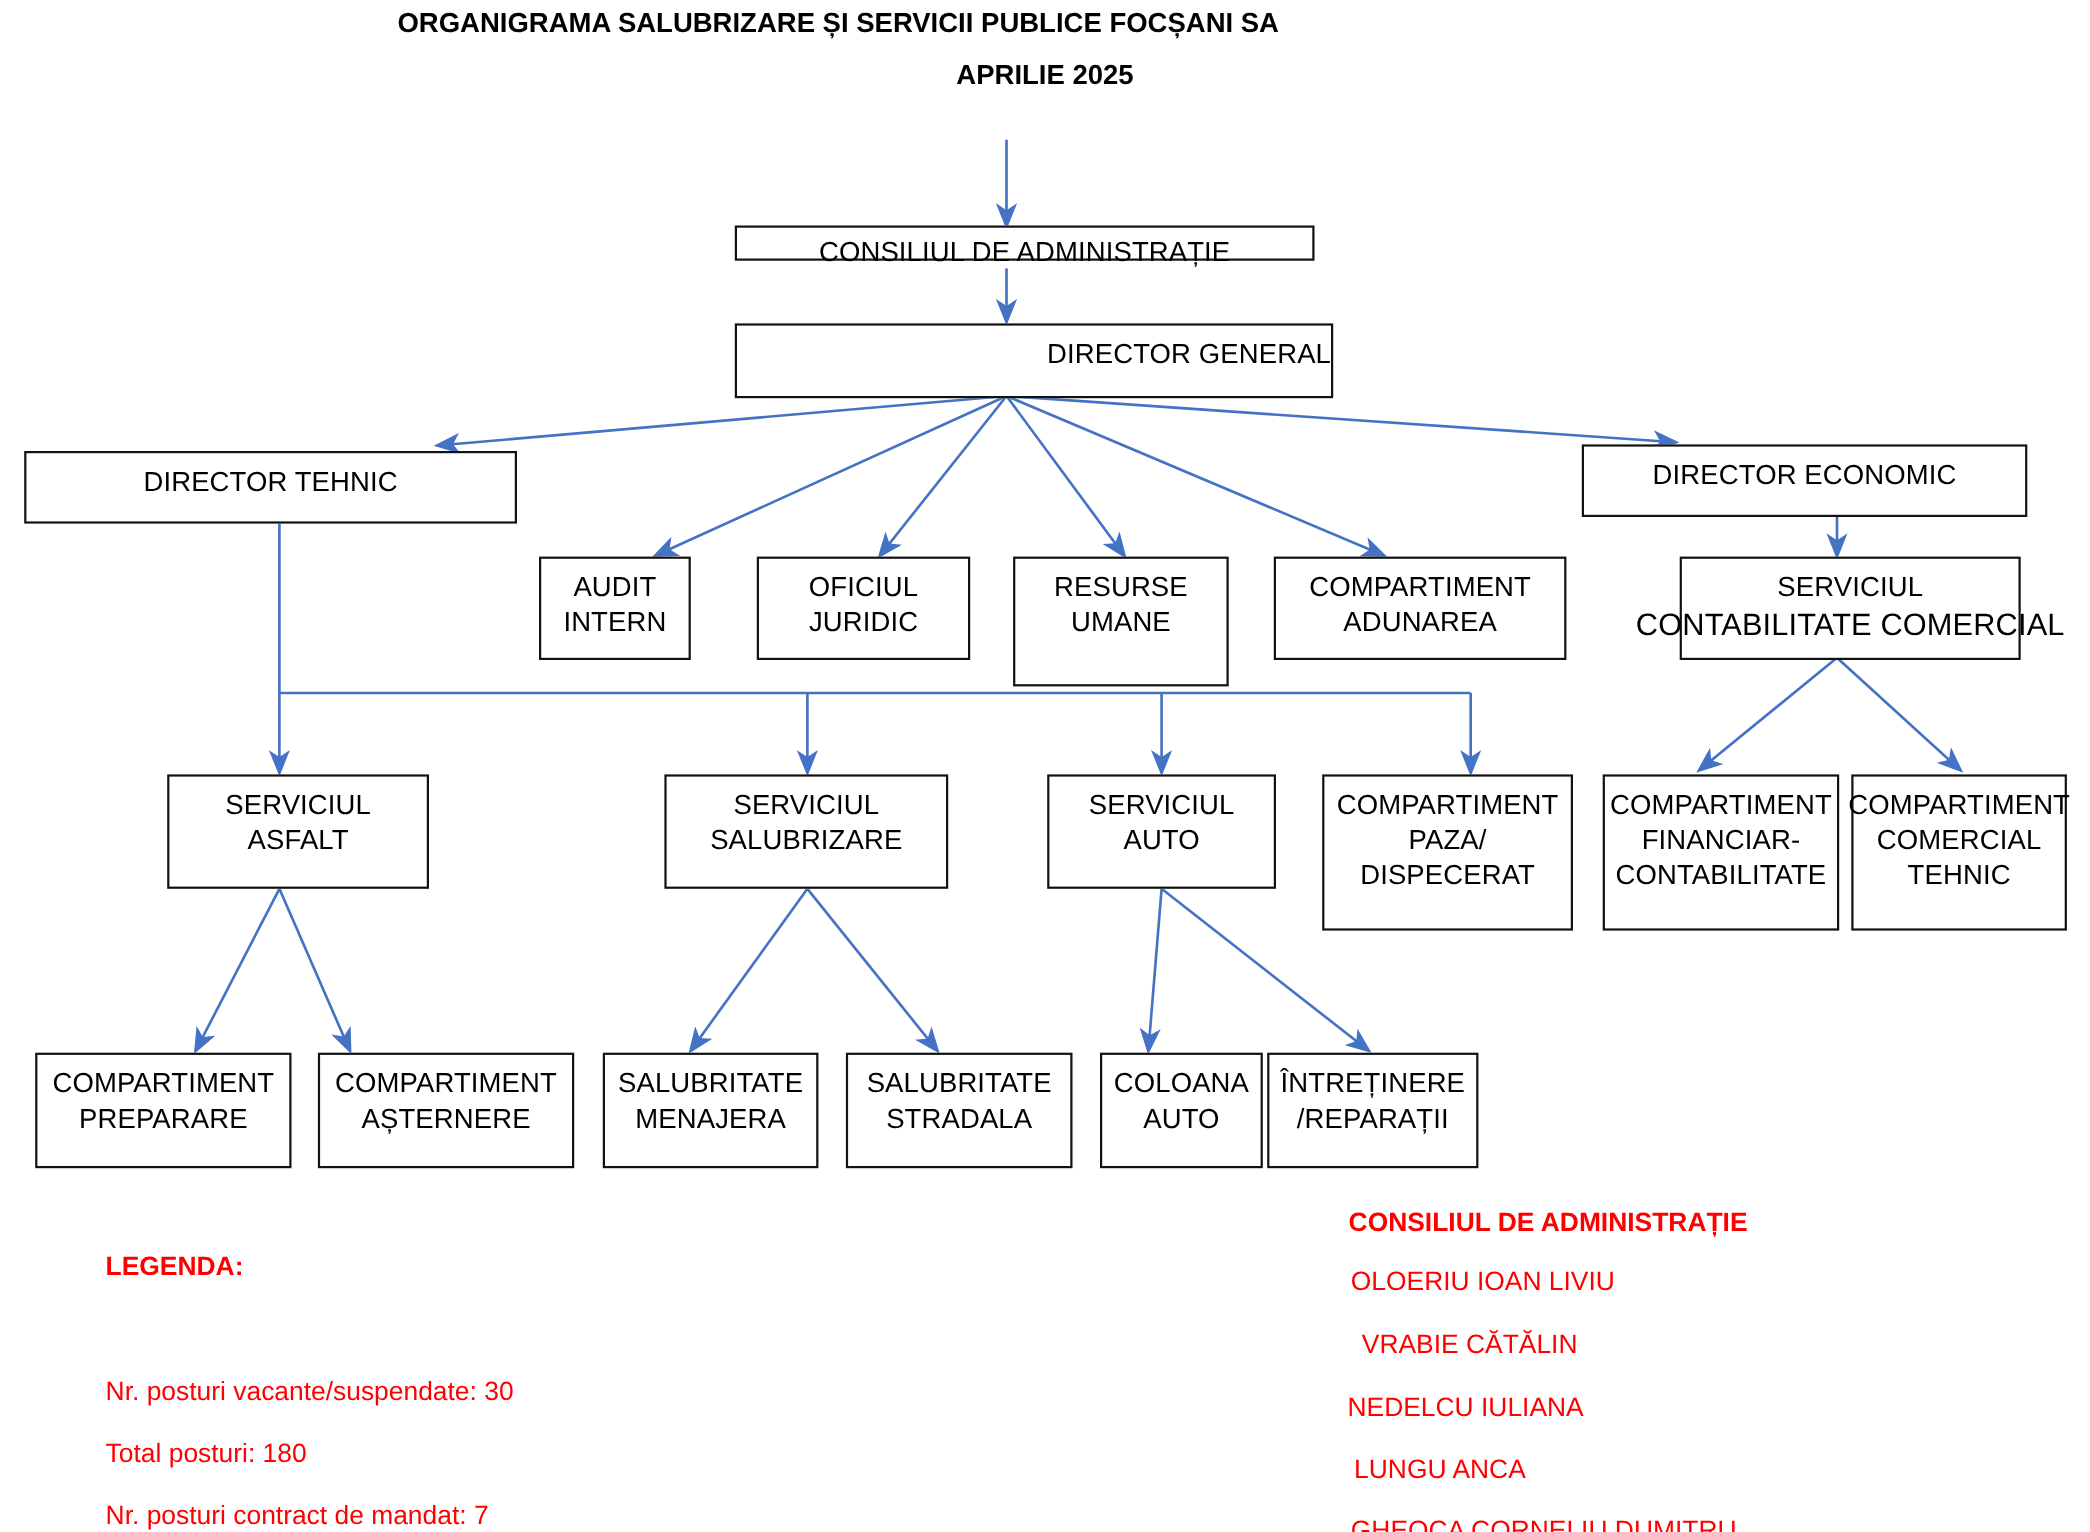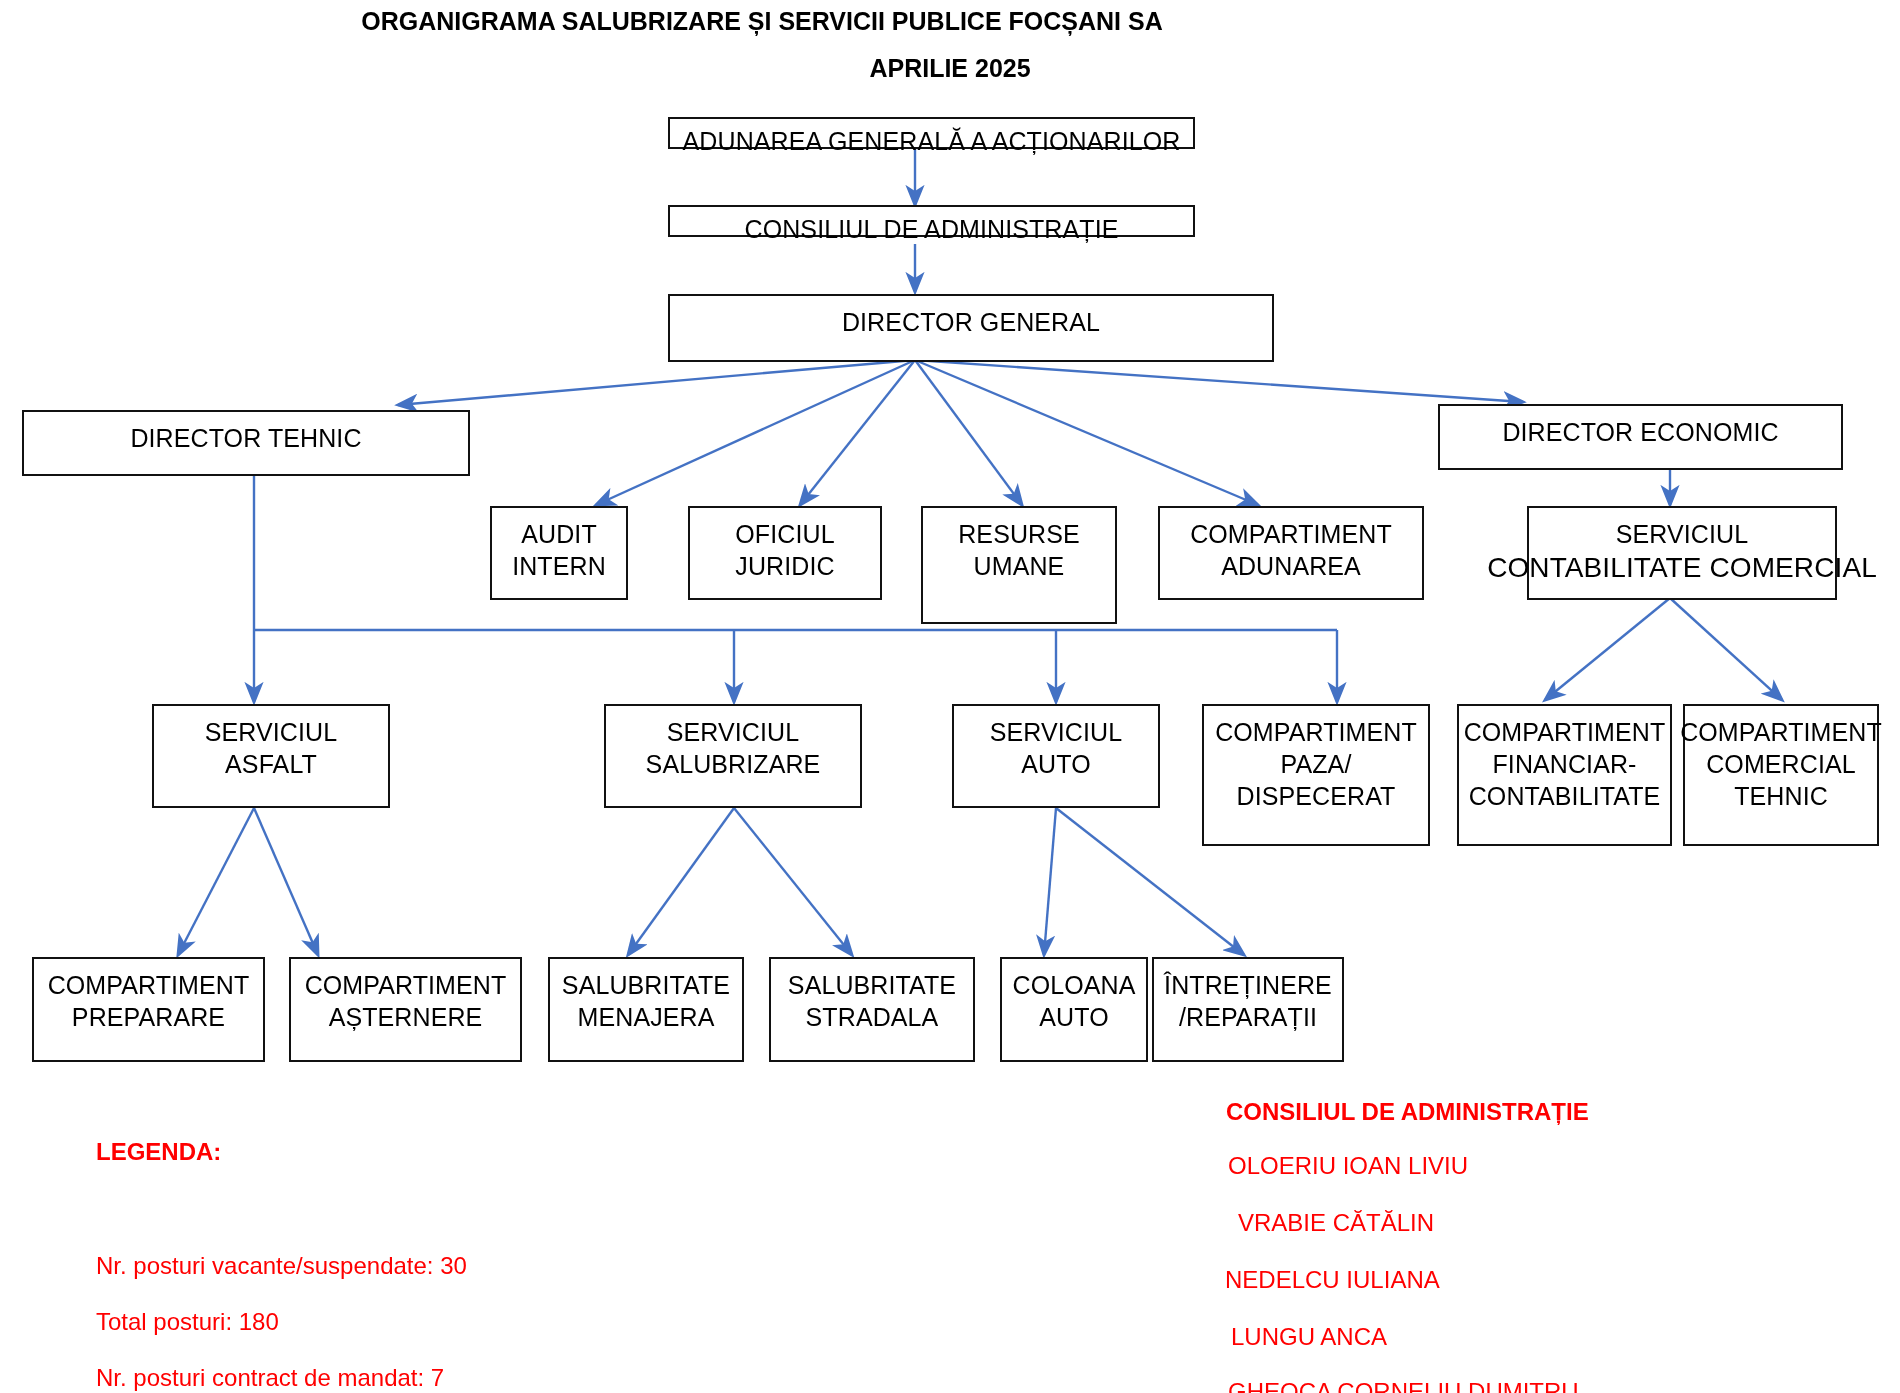--- a/index.html
+++ b/index.html
@@ -96,29 +96,26 @@
       <path d="M254,808 L318,955"></path>
 
       <path d="M734,808 L628,955"></path>
       <path d="M734,808 L852,955"></path>
 
       <path d="M1056,808 L1044,955"></path>
       <path d="M1056,808 L1244,955"></path>
     </g>
   </svg>
 
-  <div class="node f26 padtop6" style="left:668px;top:117px;width:527px;height:32px;">
-    <span class="ln">ADUNAREA GENERALĂ A ACȚIONARILOR</span>
-  </div>
 
   <div class="node f26 padtop6" style="left:668px;top:205px;width:527px;height:32px;">
     <span class="ln">CONSILIUL DE ADMINISTRAȚIE</span>
   </div>
 
-  <div class="node f26 padtop10" style="left:668px;top:294px;width:606px;height:68px;">
+  <div class="node f26 padtop10" style="left:668px;top:294px;width:544px;height:68px;align-items:flex-end;">
     <span class="ln">DIRECTOR GENERAL</span>
   </div>
 
   <div class="node f26 padtop10" style="left:22px;top:410px;width:448px;height:66px;">
     <span class="ln">DIRECTOR TEHNIC</span>
   </div>
 
   <div class="node f26 padtop10" style="left:1438px;top:404px;width:405px;height:66px;">
     <span class="ln">DIRECTOR ECONOMIC</span>
   </div>

